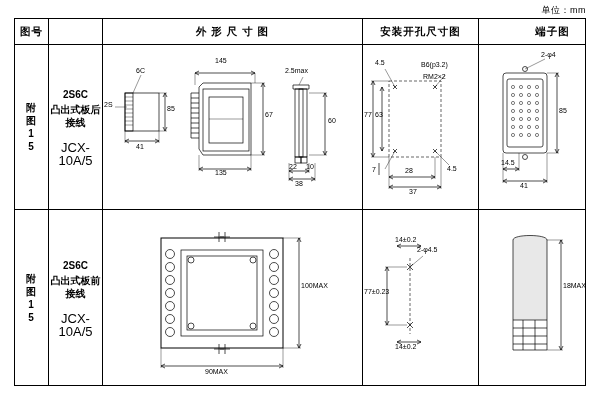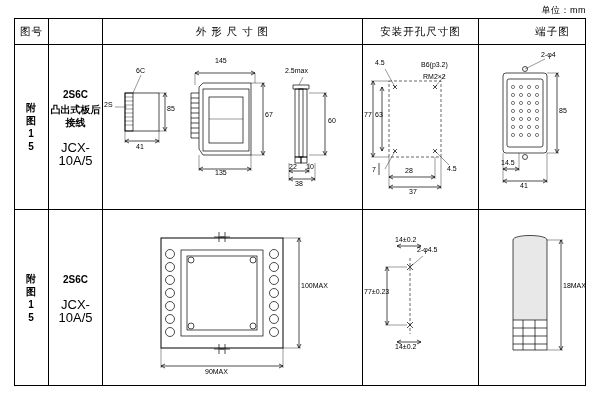--- a/index.html
+++ b/index.html
@@ -25,21 +25,21 @@
     box-sizing:border-box;
   }
   
   .vline{position:absolute;top:0;bottom:0;width:1px;background:#000;}
   .hline{position:absolute;left:0;right:0;height:1px;background:#000;}
 
   .hdr{
     position:absolute;
     top:0;height:25px;
     display:flex;align-items:center;justify-content:center;
-    font-size:10.5px;font-weight:normal;
+    font-size:10.5px;font-weight:bold;
     letter-spacing:1px;
   }
   .cellcenter{
     position:absolute;
     display:flex;align-items:center;justify-content:center;
     text-align:center;
   }
   .vert-label{
     font-size:10px;font-weight:bold;
     line-height:13px;
@@ -307,20 +307,23 @@
   <div class="cellcenter vert-label" style="left:0;top:191px;width:33px;height:176px;flex-direction:column;">
     <span>附</span>
     <span>图</span>
     <span>1</span>
     <span>5</span>
   </div>
 
   <div class="cellcenter" style="left:34px;top:191px;width:53px;height:176px;">
     <div class="struct">
       <div>2S6C</div>
+      <div style="margin-top:2px;">
+        <span>凸出式板前接线</span>
+      </div>
       <div class="small" style="margin-top:12px;">JCX-10A/5</div>
     </div>
   </div>
 
   <div style="position:absolute;left:88px;top:191px;width:259px;height:176px;">
     <svg width="259" height="176" viewBox="0 0 259 176">
 
       <rect class="ln2" x="58" y="28" width="122" height="110"></rect>
 
       <rect class="ln" x="78" y="40" width="82" height="86"></rect>

